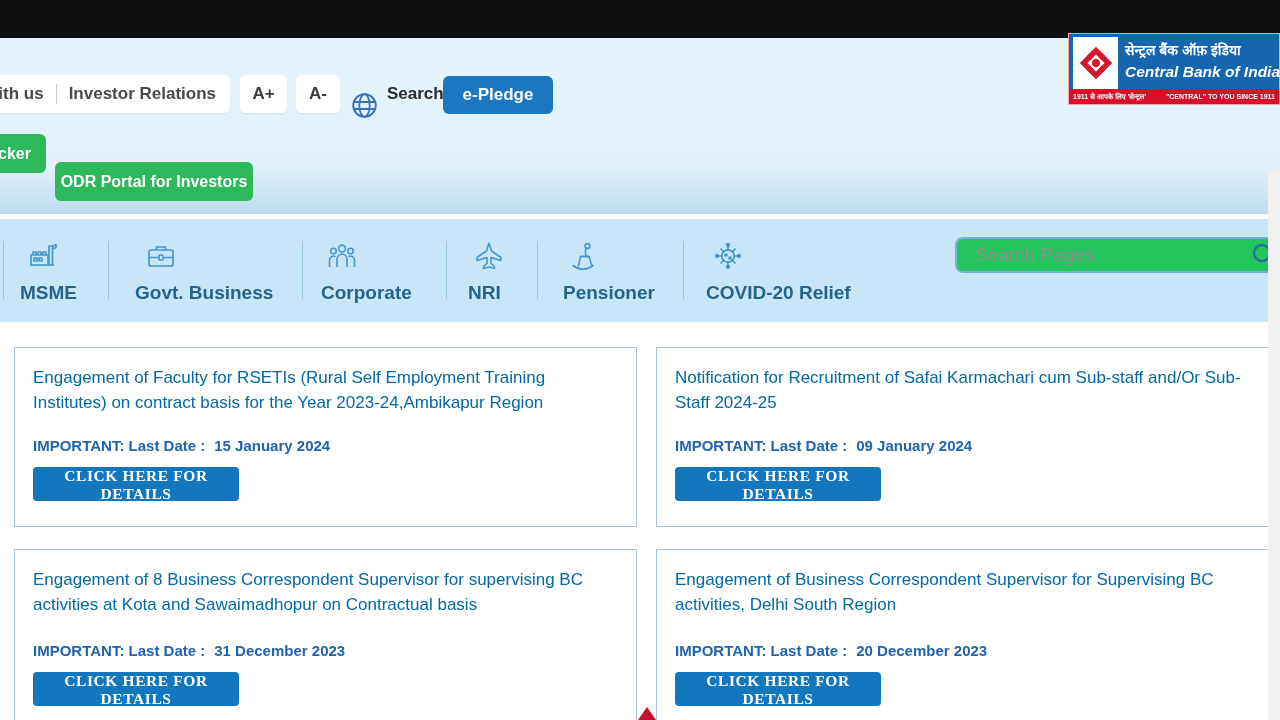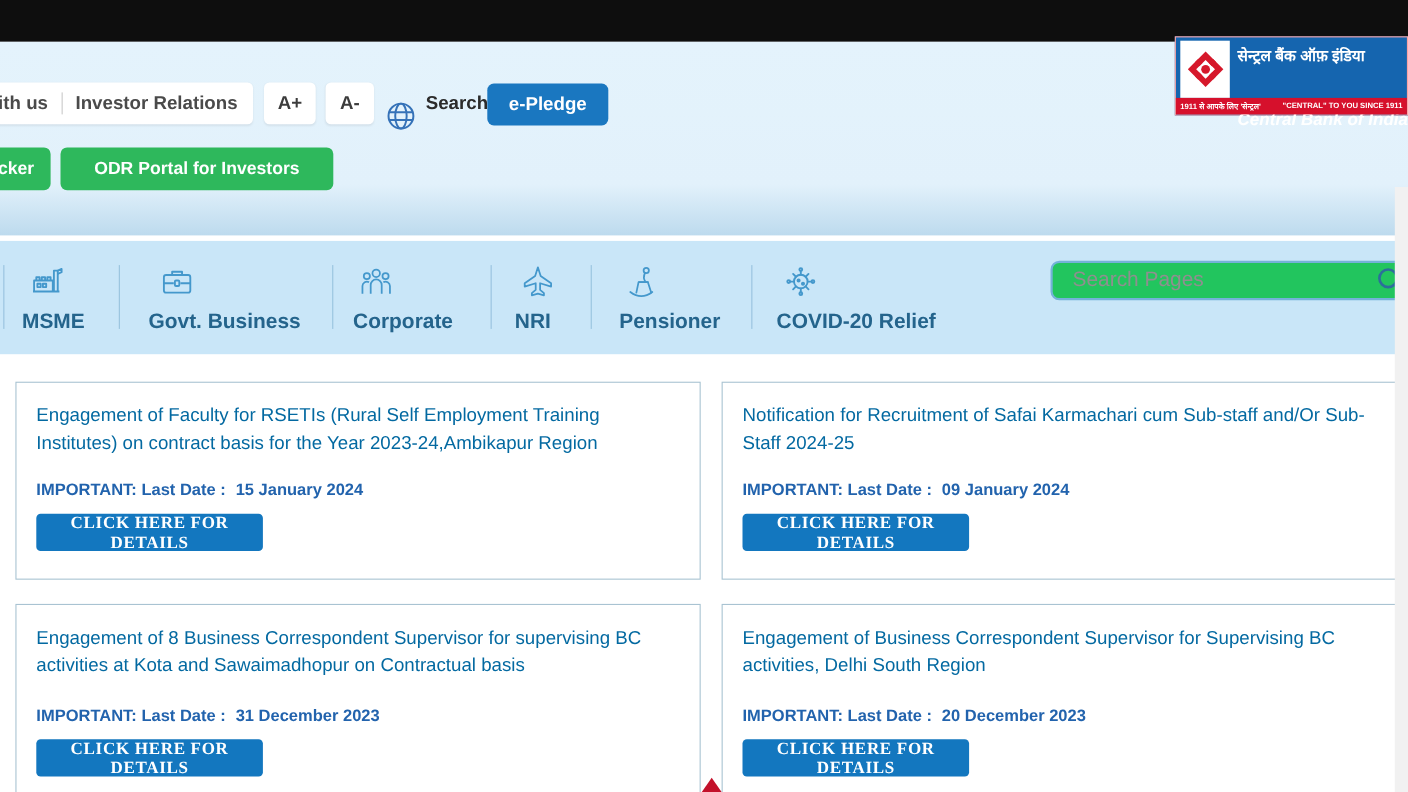--- a/index.html
+++ b/index.html
@@ -26,31 +26,31 @@
   .aminus { left:296px; width:44px; }
   .globe { position:absolute; left:351px; top:54px; width:27px; height:27px; }
   .hindi { position:absolute; left:387px; top:46px; font-size:17px; font-weight:700; color:#2b2b2b; cursor:pointer; }
   .epledge { position:absolute; left:443px; top:38px; width:110px; height:38px; background:#1a77c0;
              border-radius:6px; color:#fff; font-size:17px; font-weight:700; display:flex;
              align-items:center; justify-content:center; cursor:pointer; }
   .greenbtn { position:absolute; top:96px; height:39px; background:#2eb85c; border-radius:6px;
               color:#fff; font-size:16px; font-weight:700; display:flex; align-items:center;
               cursor:pointer; }
   .locker { left:-62px; width:108px; justify-content:flex-end; padding-right:15px; }
-  .odr { left:55px; width:248px; justify-content:center; }
+  .odr { left:55px; width:198px; justify-content:center;margin-top:28px; }
 
   
   .banklogo { position:absolute; left:1068px; top:33px; width:212px; height:72px; background:#1565af;
               z-index:5; border:1px solid #fca5a5; }
   .logo-white { position:absolute; left:4px; top:3px; width:45px; height:52px; background:#ffffff; 
                 display:flex; align-items:center; justify-content:center; }
   .logo-hi { position:absolute; left:56px; top:6px; width:152px; color:#ffffff; font-weight:700;
              font-size:14px; white-space:nowrap; }
   .logo-en { position:absolute; left:56px; top:29px; color:#ffffff; font-weight:700; font-style:italic;
-             font-size:15.5px; white-space:nowrap;margin-top:38px; }
+             font-size:15.5px; white-space:nowrap; }
   .logo-redstrip { position:absolute; left:0; top:55px; width:210px; height:15px; background:#d6102c;
                    color:#ffffff; font-size:7px; font-weight:700; display:flex; align-items:center;
                    justify-content:space-between; padding:0 4px; white-space:nowrap; overflow:hidden; }
 
   
   .navbar { position:absolute; left:0; top:219px; width:1280px; height:103px; background:#c9e6f8; }
   .nav-item { position:absolute; top:0; height:100%; cursor:pointer; }
   .nav-item .nicon { position:absolute; top:19px; }
   .nav-item .nlabel { position:absolute; top:63px; font-size:19px; font-weight:700; color:#24648c;
                       white-space:nowrap; }

